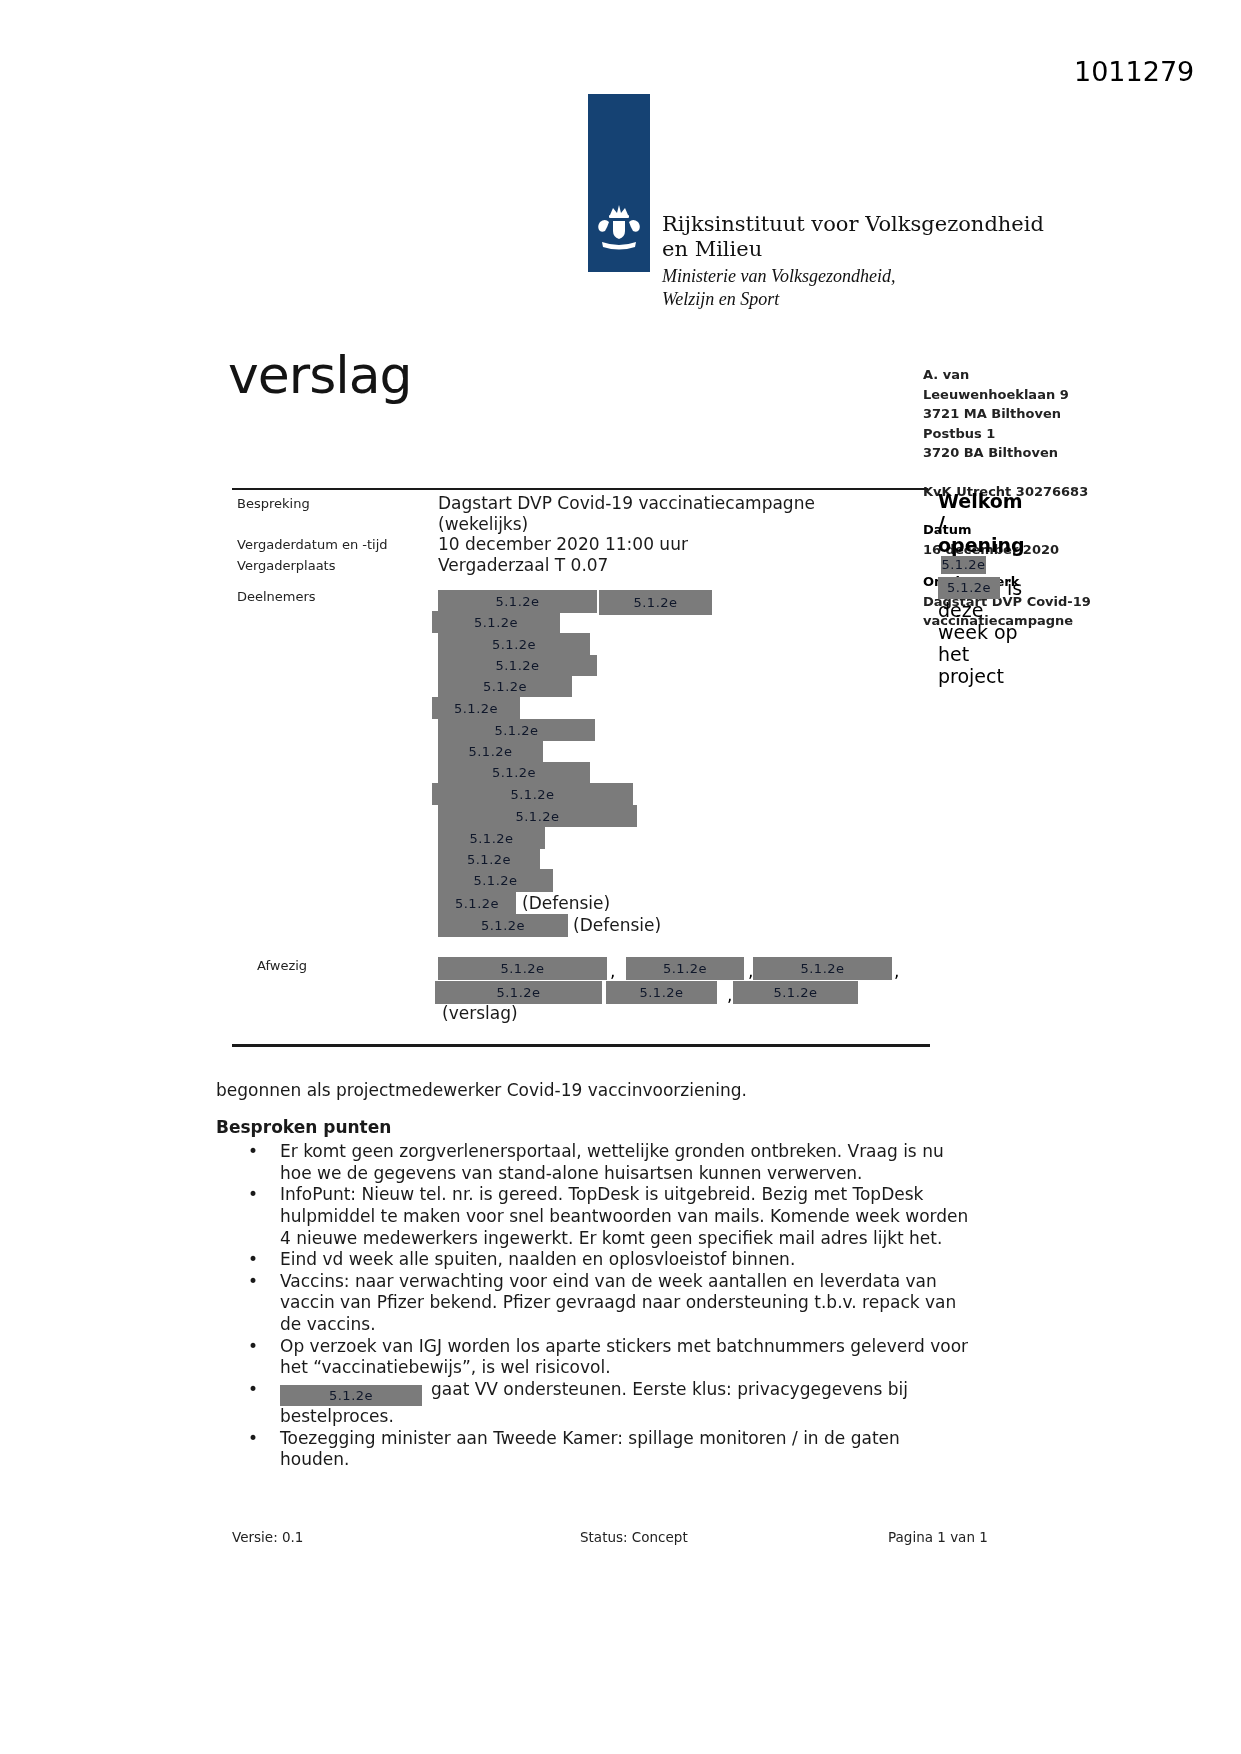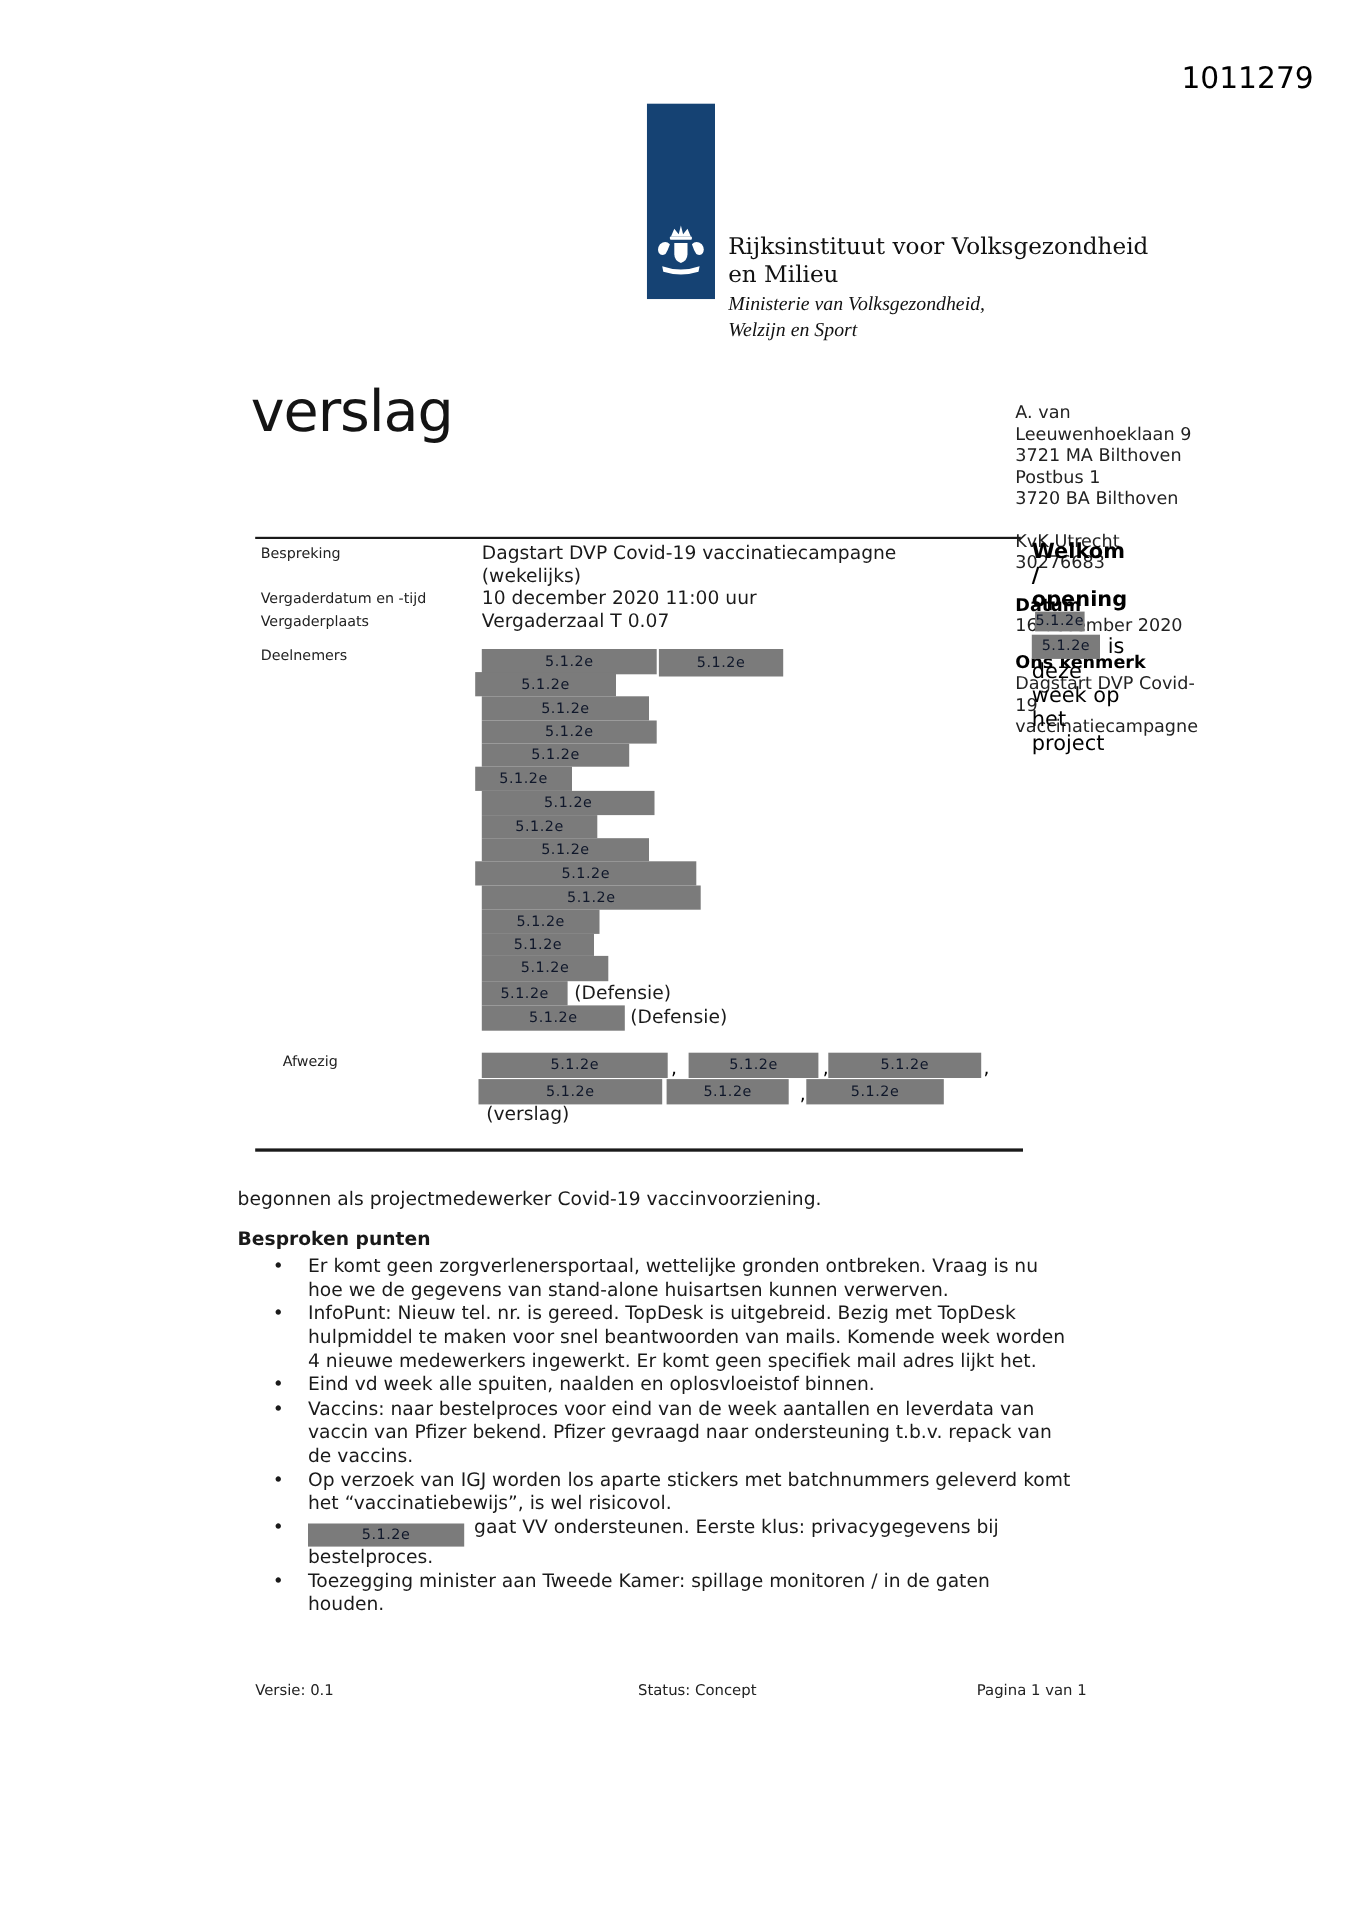--- a/index.html
+++ b/index.html
@@ -13,21 +13,21 @@
   
   .doc-number{left:1074px;top:56px;font-size:27px;color:#000;}
   
   .logo-bar{left:588px;top:94px;width:62px;height:178px;}
   .logo-text{left:662px;top:212px;font-family:"DejaVu Serif","Liberation Serif",serif;}
   .logo-org{font-size:21px;line-height:25px;color:#111;}
   .logo-min{font-size:18px;line-height:23px;font-style:italic;color:#111;margin-top:3px;font-family:Liberation Serif, serif;}
   
   .title{left:228px;top:345px;font-size:52px;letter-spacing:-1px;color:#141414;}
   
-  .sidebar{left:923px;top:365px;width:175px;font-size:16px;line-height:19.5px;color:#222;}
+  .sidebar{left:923px;top:365px;width:175px;font-size:13px;line-height:19.5px;color:#222;font-weight:bold;}
   .sidebar .gap{height:19px;}
   .sidebar b{color:#000;}
   
   .overlay-note{left:938px;top:490px;width:120px;font-size:19px;line-height:22px;color:#000;z-index:5;}
   .overlay-note .bold{font-weight:bold;}
   .redact{background:#7b7b7b;color:#0f172a;display:flex;align-items:center;justify-content:center;
           font-size:13px;letter-spacing:0.5px;}
   .ov-box1{width:45px;height:18px;margin-left:3px;}
   .ov-line2{display:flex;align-items:center;margin-top:3px;height:22px;}
   .ov-box2{width:62px;height:22px;display:inline-flex;}
@@ -202,27 +202,27 @@
           <div class="bline">InfoPunt: Nieuw tel. nr. is gereed. TopDesk is uitgebreid. Bezig met TopDesk</div>
           <div class="bline">hulpmiddel te maken voor snel beantwoorden van mails. Komende week worden</div>
           <div class="bline">4 nieuwe medewerkers ingewerkt. Er komt geen specifiek mail adres lijkt het.</div>
         </div>
         <div class="bullet">
           <span class="dot">•</span>
           <div class="bline">Eind vd week alle spuiten, naalden en oplosvloeistof binnen.</div>
         </div>
         <div class="bullet">
           <span class="dot">•</span>
-          <div class="bline">Vaccins: naar bestelproces voor eind van de week aantallen en leverdata van</div>
+          <div class="bline">Vaccins: naar verwachting voor eind van de week aantallen en leverdata van</div>
           <div class="bline">vaccin van Pfizer bekend. Pfizer gevraagd naar ondersteuning t.b.v. repack van</div>
           <div class="bline">de vaccins.</div>
         </div>
         <div class="bullet">
           <span class="dot">•</span>
-          <div class="bline">Op verzoek van IGJ worden los aparte stickers met batchnummers geleverd komt</div>
+          <div class="bline">Op verzoek van IGJ worden los aparte stickers met batchnummers geleverd voor</div>
           <div class="bline">het “vaccinatiebewijs”, is wel risicovol.</div>
         </div>
         <div class="bullet">
           <span class="dot">•</span>
           <div class="bline"><span class="redact inline-redact" style="background: rgb(123, 123, 123);">5.1.2e</span>gaat VV ondersteunen. Eerste klus: privacygegevens bij</div>
           <div class="bline">bestelproces.</div>
         </div>
         <div class="bullet">
           <span class="dot">•</span>
           <div class="bline">Toezegging minister aan Tweede Kamer: spillage monitoren / in de gaten</div>

